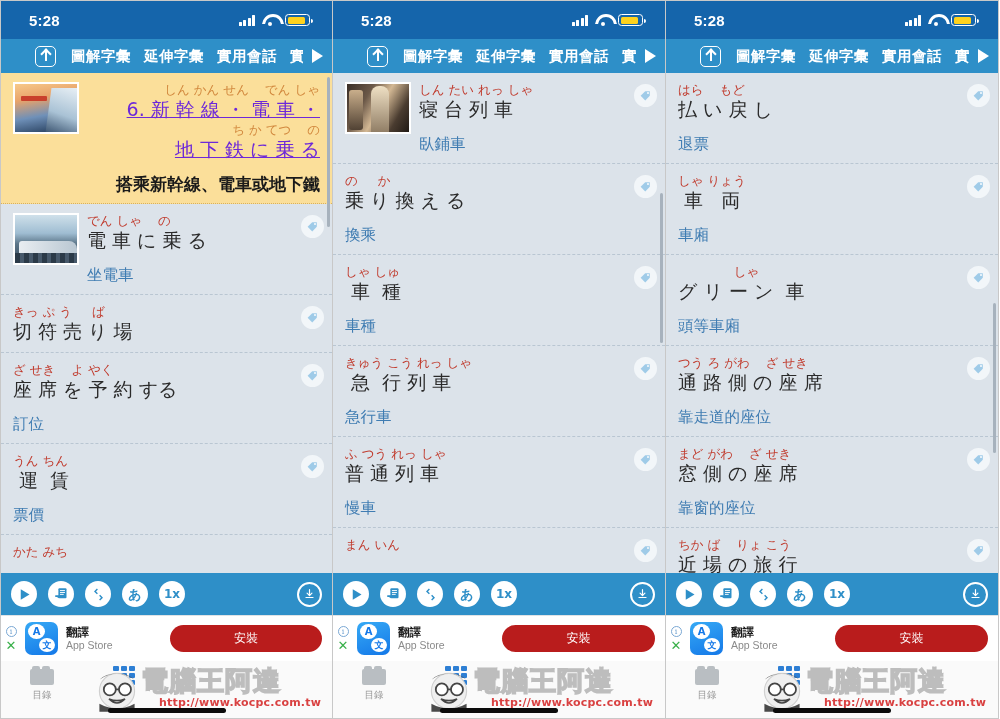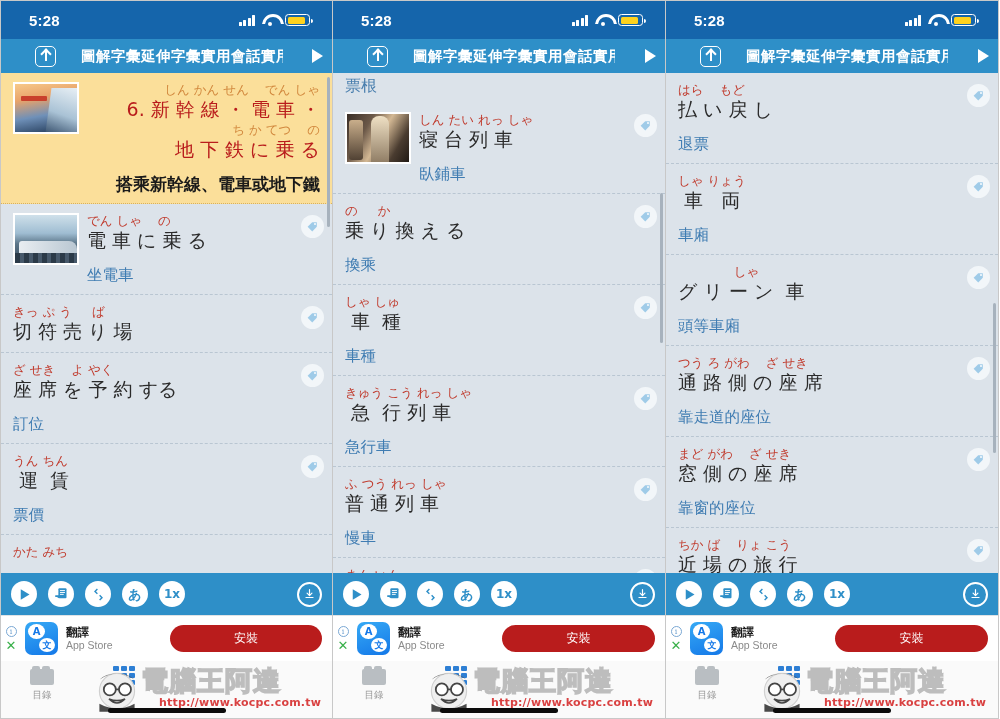--- a/index.html
+++ b/index.html
@@ -59,22 +59,22 @@
     position: relative; flex: none; margin-left: 26px;
   }
   .nav-upload::before{
     content:""; position:absolute; left:50%; top:4px; transform:translateX(-50%);
     width:2px; height:10px; background:#fff;
   }
   .nav-upload::after{
     content:""; position:absolute; left:50%; top:3.5px; transform:translateX(-50%) rotate(45deg);
     width:6px; height:6px; border-left:2px solid #fff; border-top:2px solid #fff;
   }
-  .nav-tabs { display: flex; align-items: flex-start; overflow: hidden; flex: 1;
-              margin-left: 16px; }
+  .nav-tabs { display: flex; align-items: flex-start; gap: 13px; overflow: hidden; flex: 1;
+              margin-left: 6px; }
   .nav-tab { font-size: 14.5px; font-weight: bold; white-space: nowrap; color: #ffffff;
              letter-spacing: .5px; }
   .nav-tab.clipped { overflow: hidden; width: 22px; }
   .nav-arrow { flex: none; width: 0; height: 0; border-left: 11px solid #fff;
                border-top: 7px solid transparent; border-bottom: 7px solid transparent;
                margin-right: 3px; }
 
   
   .list { flex: 1; background: #dce3ea; overflow: hidden; position: relative; }
   .scrollbar { position: absolute; right: 2px; top: 4px; width: 3px;
@@ -138,21 +138,21 @@
     font-family: "DejaVu Sans", sans-serif; letter-spacing: 0;
   }
   .jp {
     color: #2b2b2b; font-size: 19px; line-height: 25px; white-space: pre;
     font-family: "DejaVu Sans", sans-serif; letter-spacing: 0;
   }
   .zh { color: #3f7cb2; font-size: 15.5px; line-height: 21px; margin-top: 12px;
         font-family: "DejaVu Sans", sans-serif; }
 
   .row.highlight .kana { color:#d1873c; }
-  .row.highlight .jp { color:#b91c1c; }
+  .row.highlight .jp { color:#6d28d9;text-decoration:underline; }
   .row.highlight .zh { color:#1a1a1a; font-size: 17px; font-weight: bold; }
   .row.highlight .rowtext { text-align: right; }
 
   .tag-btn {
     position: absolute; right: 8px; top: 11px; width: 23px; height: 23px;
     border-radius: 50%; background: #f2f6f9; display: flex; align-items: center;
     justify-content: center; flex: none;
   }
   .tag-btn svg { width: 13px; height: 13px; display: block; }
 
@@ -442,21 +442,20 @@
         <div class="nav-upload"></div>
         <div class="nav-tabs">
           <div class="nav-tab">圖解字彙</div>
           <div class="nav-tab">延伸字彙</div>
           <div class="nav-tab">實用會話</div>
           <div class="nav-tab clipped">實用</div>
         </div>
         <div class="nav-arrow"></div>
       </div>
       <div class="list">
-        <div class="section-head">票根</div>
         <div class="row">
           <div class="thumb t-sleeper"></div>
           <div class="rowtext">
             <div class="kana">しん たい れっ しゃ</div>
             <div class="jp">寝 台 列 車</div>
             <div class="zh">臥鋪車</div>
           </div>
           <div class="tag-btn">
             <svg viewBox="0 0 24 24">
               <path d="M3 12.5 L11.5 4 H20 V12.5 L11.5 21 Z" fill="#9fcbe8"></path>

